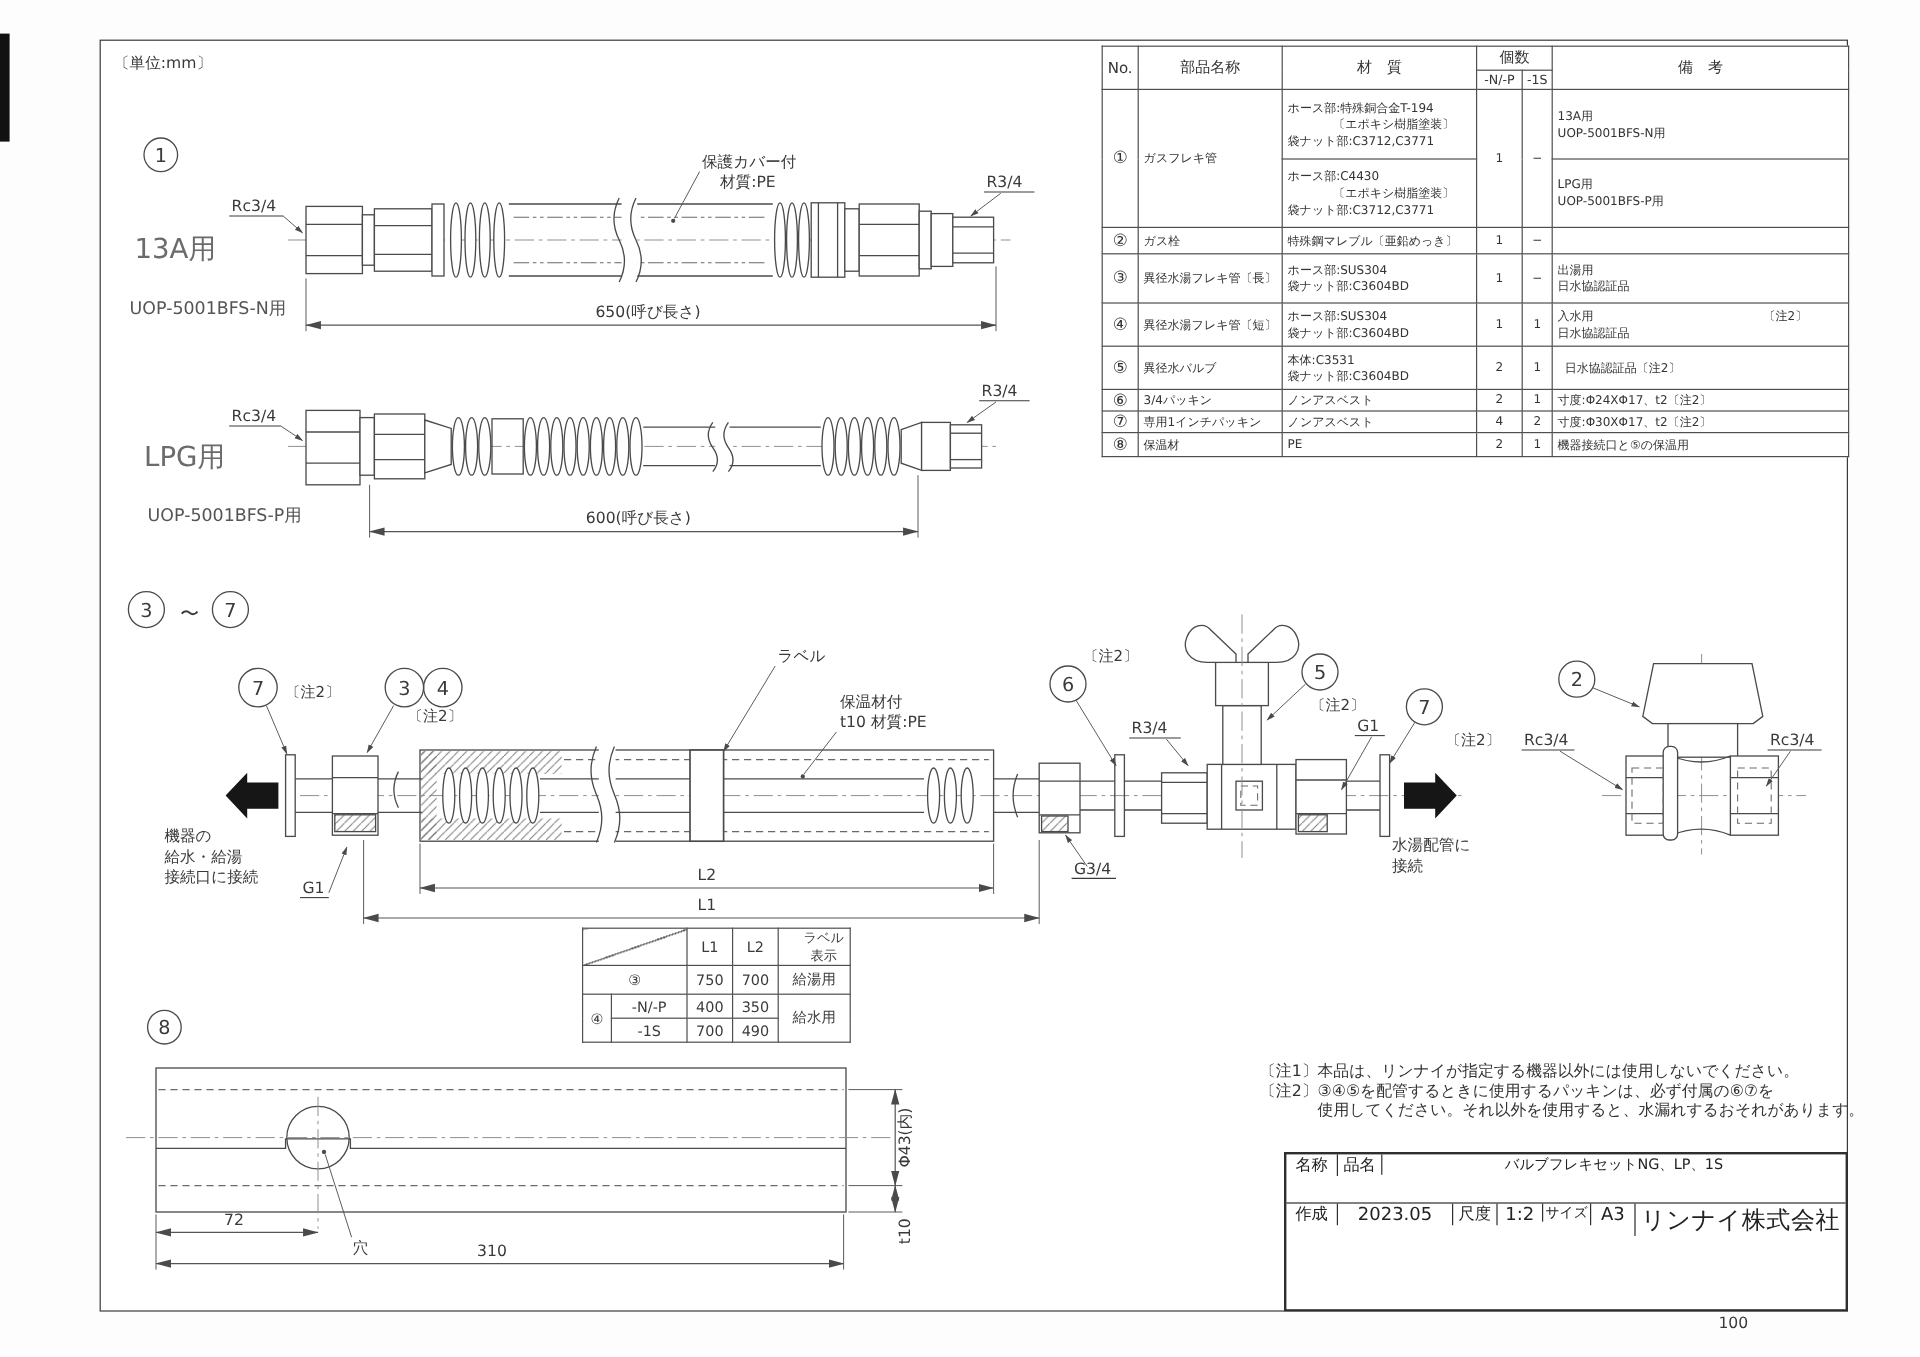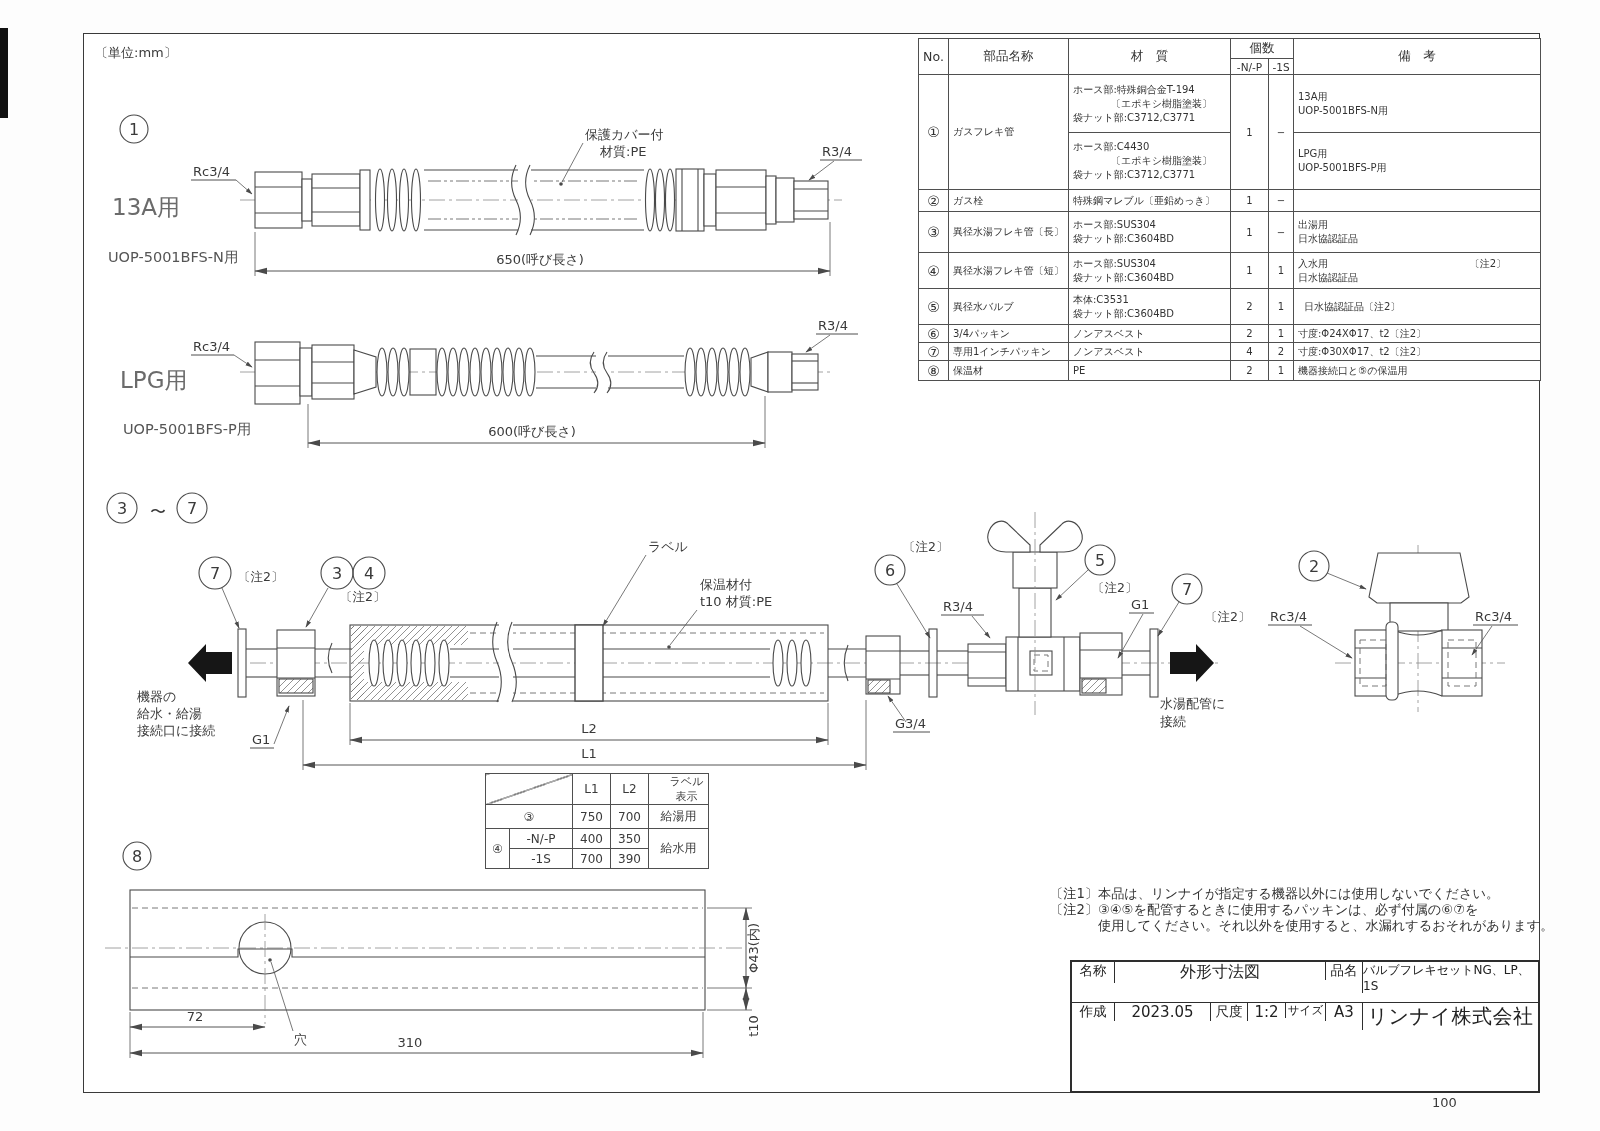--- a/index.html
+++ b/index.html
@@ -561,36 +561,35 @@
   <tr style="height:20px">
     <td rowspan="2">④</td>
     <td>-N/-P</td>
     <td>400</td>
     <td>350</td>
     <td rowspan="2">給水用</td>
   </tr>
   <tr style="height:20px">
     <td>-1S</td>
     <td>700</td>
-    <td>390</td>
+    <td>490</td>
   </tr>
 </tbody>
     </table>
 </div>
 
 <div class="abs notes">
   <div>〔注1〕本品は、リンナイが指定する機器以外には使用しないでください。</div>
   <div>〔注2〕③④⑤を配管するときに使用するパッキンは、必ず付属の⑥⑦を</div>
   <div class="ind3">使用してください。それ以外を使用すると、水漏れするおそれがあります。</div>
 </div>
 
 <div class="abs tb">
   <div class="tb-row" style="height:40px">
     <div class="tc" style="width:42px">名称</div>
-    <div class="tc" style="width:211px;font-size:16px">外形寸法図</div>
     <div class="tc" style="width:37px">品名</div>
     <div class="tc" style="flex:1;font-size:12px">バルブフレキセットNG、LP、1S</div>
   </div>
   <div class="tb-row" style="height:20px">
     <div class="tc" style="width:42px">作成</div>
     <div class="tc" style="width:96px;font-size:15px">2023.05</div>
     <div class="tc" style="width:37px">尺度</div>
     <div class="tc" style="width:38px;font-size:15px">1:2</div>
     <div class="tc" style="width:40px;font-size:11.5px">サイズ</div>
     <div class="tc" style="width:37px;font-size:15px">A3</div>

